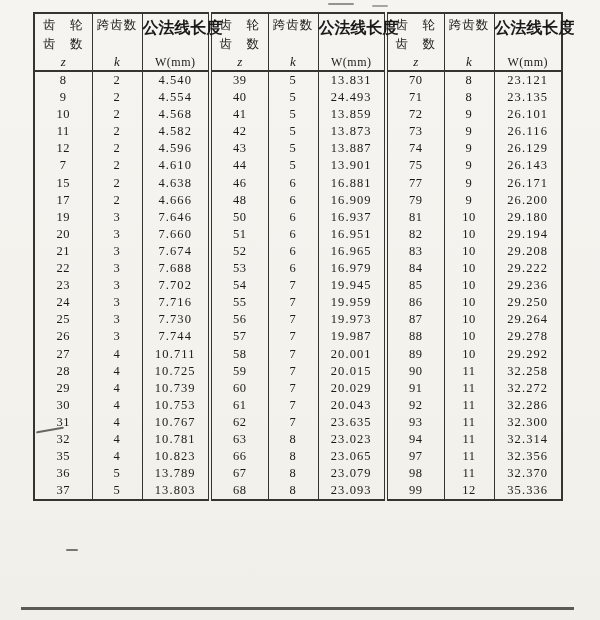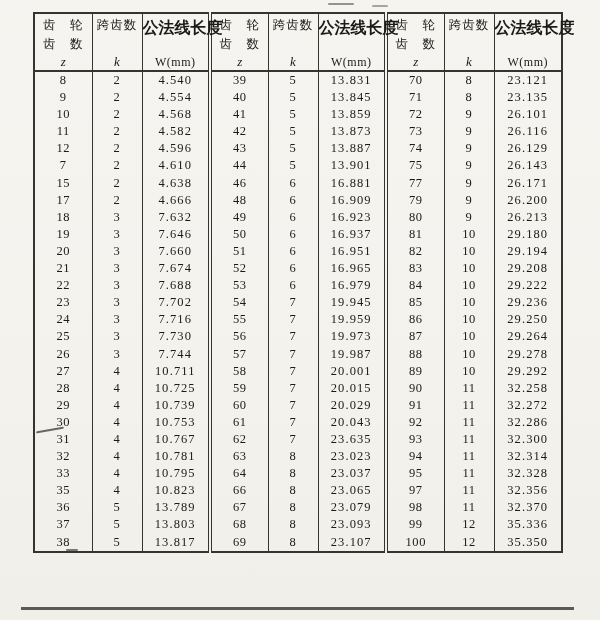--- a/index.html
+++ b/index.html
@@ -138,21 +138,21 @@
           <td class="cell-z sep-group">70</td>
           <td class="cell-k sep-inner">8</td>
           <td class="cell-w sep-inner">23.121</td>
         </tr>
         <tr>
           <td class="cell-z">9</td>
           <td class="cell-k sep-inner">2</td>
           <td class="cell-w sep-inner">4.554</td>
           <td class="cell-z sep-group">40</td>
           <td class="cell-k sep-inner">5</td>
-          <td class="cell-w sep-inner">13.845</td>
+          <td class="cell-w sep-inner">24.493</td>
           <td class="cell-z sep-group">71</td>
           <td class="cell-k sep-inner">8</td>
           <td class="cell-w sep-inner">23.135</td>
         </tr>
         <tr>
           <td class="cell-z">10</td>
           <td class="cell-k sep-inner">2</td>
           <td class="cell-w sep-inner">4.568</td>
           <td class="cell-z sep-group">41</td>
           <td class="cell-k sep-inner">5</td>
@@ -210,31 +210,20 @@
           <td class="cell-k sep-inner">2</td>
           <td class="cell-w sep-inner">4.666</td>
           <td class="cell-z sep-group">48</td>
           <td class="cell-k sep-inner">6</td>
           <td class="cell-w sep-inner">16.909</td>
           <td class="cell-z sep-group">79</td>
           <td class="cell-k sep-inner">9</td>
           <td class="cell-w sep-inner">26.200</td>
         </tr>
         <tr>
-          <td class="cell-z">18</td>
-          <td class="cell-k sep-inner">3</td>
-          <td class="cell-w sep-inner">7.632</td>
-          <td class="cell-z sep-group">49</td>
-          <td class="cell-k sep-inner">6</td>
-          <td class="cell-w sep-inner">16.923</td>
-          <td class="cell-z sep-group">80</td>
-          <td class="cell-k sep-inner">9</td>
-          <td class="cell-w sep-inner">26.213</td>
-        </tr>
-        <tr>
           <td class="cell-z">19</td>
           <td class="cell-k sep-inner">3</td>
           <td class="cell-w sep-inner">7.646</td>
           <td class="cell-z sep-group">50</td>
           <td class="cell-k sep-inner">6</td>
           <td class="cell-w sep-inner">16.937</td>
           <td class="cell-z sep-group">81</td>
           <td class="cell-k sep-inner">10</td>
           <td class="cell-w sep-inner">29.180</td>
         </tr>
@@ -373,31 +362,20 @@
         <tr>
           <td class="cell-z">32</td>
           <td class="cell-k sep-inner">4</td>
           <td class="cell-w sep-inner">10.781</td>
           <td class="cell-z sep-group">63</td>
           <td class="cell-k sep-inner">8</td>
           <td class="cell-w sep-inner">23.023</td>
           <td class="cell-z sep-group">94</td>
           <td class="cell-k sep-inner">11</td>
           <td class="cell-w sep-inner">32.314</td>
-        </tr>
-        <tr>
-          <td class="cell-z">33</td>
-          <td class="cell-k sep-inner">4</td>
-          <td class="cell-w sep-inner">10.795</td>
-          <td class="cell-z sep-group">64</td>
-          <td class="cell-k sep-inner">8</td>
-          <td class="cell-w sep-inner">23.037</td>
-          <td class="cell-z sep-group">95</td>
-          <td class="cell-k sep-inner">11</td>
-          <td class="cell-w sep-inner">32.328</td>
         </tr>
         <tr>
           <td class="cell-z">35</td>
           <td class="cell-k sep-inner">4</td>
           <td class="cell-w sep-inner">10.823</td>
           <td class="cell-z sep-group">66</td>
           <td class="cell-k sep-inner">8</td>
           <td class="cell-w sep-inner">23.065</td>
           <td class="cell-z sep-group">97</td>
           <td class="cell-k sep-inner">11</td>
@@ -417,31 +395,20 @@
         <tr>
           <td class="cell-z">37</td>
           <td class="cell-k sep-inner">5</td>
           <td class="cell-w sep-inner">13.803</td>
           <td class="cell-z sep-group">68</td>
           <td class="cell-k sep-inner">8</td>
           <td class="cell-w sep-inner">23.093</td>
           <td class="cell-z sep-group">99</td>
           <td class="cell-k sep-inner">12</td>
           <td class="cell-w sep-inner">35.336</td>
-        </tr>
-        <tr>
-          <td class="cell-z">38</td>
-          <td class="cell-k sep-inner">5</td>
-          <td class="cell-w sep-inner">13.817</td>
-          <td class="cell-z sep-group">69</td>
-          <td class="cell-k sep-inner">8</td>
-          <td class="cell-w sep-inner">23.107</td>
-          <td class="cell-z sep-group">100</td>
-          <td class="cell-k sep-inner">12</td>
-          <td class="cell-w sep-inner">35.350</td>
         </tr>
       </tbody>
   </table>
 
   <div class="artifact a-strike28"></div>
   <div class="artifact a-dash35"></div>
   <div class="artifact a-topmark1"></div>
   <div class="artifact a-topmark2"></div>
   <div class="bottom-rule"></div>
 </div>

